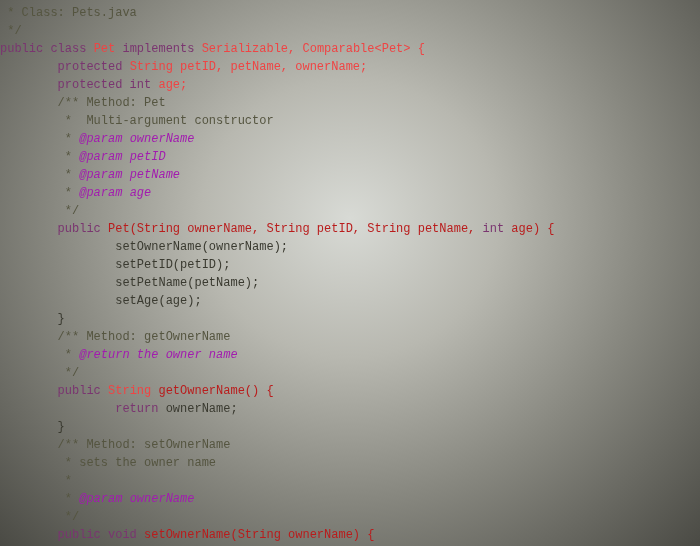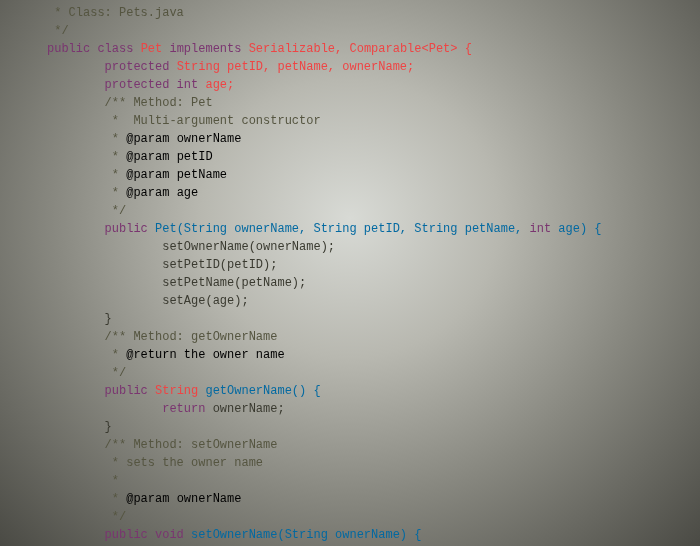--- a/index.html
+++ b/index.html
@@ -17,25 +17,24 @@
       overflow: hidden;
       padding: 4px 0 0 0;
       position: relative;
     }
     .code-container {
       white-space: pre;
       color: #3a3a30;
     }
     .line {
       display: block;
-      padding-left: 12px;
-      margin-left: 35px;
+      padding-left: 0;
     }
     .keyword { color: #7a3570; text-align: right; }
     .type { color: #ef4444; }
     .comment { color: #555540; }
-    .annotation { color: #000000; }
-    .method { color: #0369a1; }
+    .annotation { color: #a21caf; font-style: italic; }
+    .method { color: #b91c1c; }
   </style>
 </head>
 <body>
 
 <div class="code-container" id="code-block"><span class="line"><span class="comment"> * Class: Pets.java</span></span><span class="line"><span class="comment"> */</span></span><span class="line"><span class="keyword">public class </span><span class="type">Pet </span><span class="keyword">implements </span><span class="type">Serializable, Comparable&lt;Pet&gt; {</span></span><span class="line">        <span class="keyword">protected </span><span class="type">String petID, petName, ownerName;</span></span><span class="line">        <span class="keyword">protected int </span><span class="type">age;</span></span><span class="line"><span></span></span><span class="line">        <span class="comment">/** Method: Pet</span></span><span class="line">        <span class="comment"> *  Multi-argument constructor</span></span><span class="line">        <span class="comment"> * </span><span class="annotation">@param ownerName</span></span><span class="line">        <span class="comment"> * </span><span class="annotation">@param petID</span></span><span class="line">        <span class="comment"> * </span><span class="annotation">@param petName</span></span><span class="line">        <span class="comment"> * </span><span class="annotation">@param age</span></span><span class="line">        <span class="comment"> */</span></span><span class="line">        <span class="keyword">public </span><span class="method">Pet(String ownerName, String petID, String petName, </span><span class="keyword">int</span><span class="method"> age) {</span></span><span class="line">                <span>setOwnerName(ownerName);</span></span><span class="line">                <span>setPetID(petID);</span></span><span class="line">                <span>setPetName(petName);</span></span><span class="line">                <span>setAge(age);</span></span><span class="line">        <span>}</span></span><span class="line"><span></span></span><span class="line">        <span class="comment">/** Method: getOwnerName</span></span><span class="line">        <span class="comment"> * </span><span class="annotation">@return the owner name</span></span><span class="line">        <span class="comment"> */</span></span><span class="line">        <span class="keyword">public </span><span class="type">String </span><span class="method">getOwnerName() {</span></span><span class="line">                <span class="keyword">return </span><span>ownerName;</span></span><span class="line">        <span>}</span></span><span class="line"><span></span></span><span class="line">        <span class="comment">/** Method: setOwnerName</span></span><span class="line">        <span class="comment"> * sets the owner name</span></span><span class="line">        <span class="comment"> *</span></span><span class="line">        <span class="comment"> * </span><span class="annotation">@param ownerName</span></span><span class="line">        <span class="comment"> */</span></span><span class="line">        <span class="keyword">public void </span><span class="method">setOwnerName(String ownerName) {</span></span><span class="line">                </span></div>
 
 </body></html>

